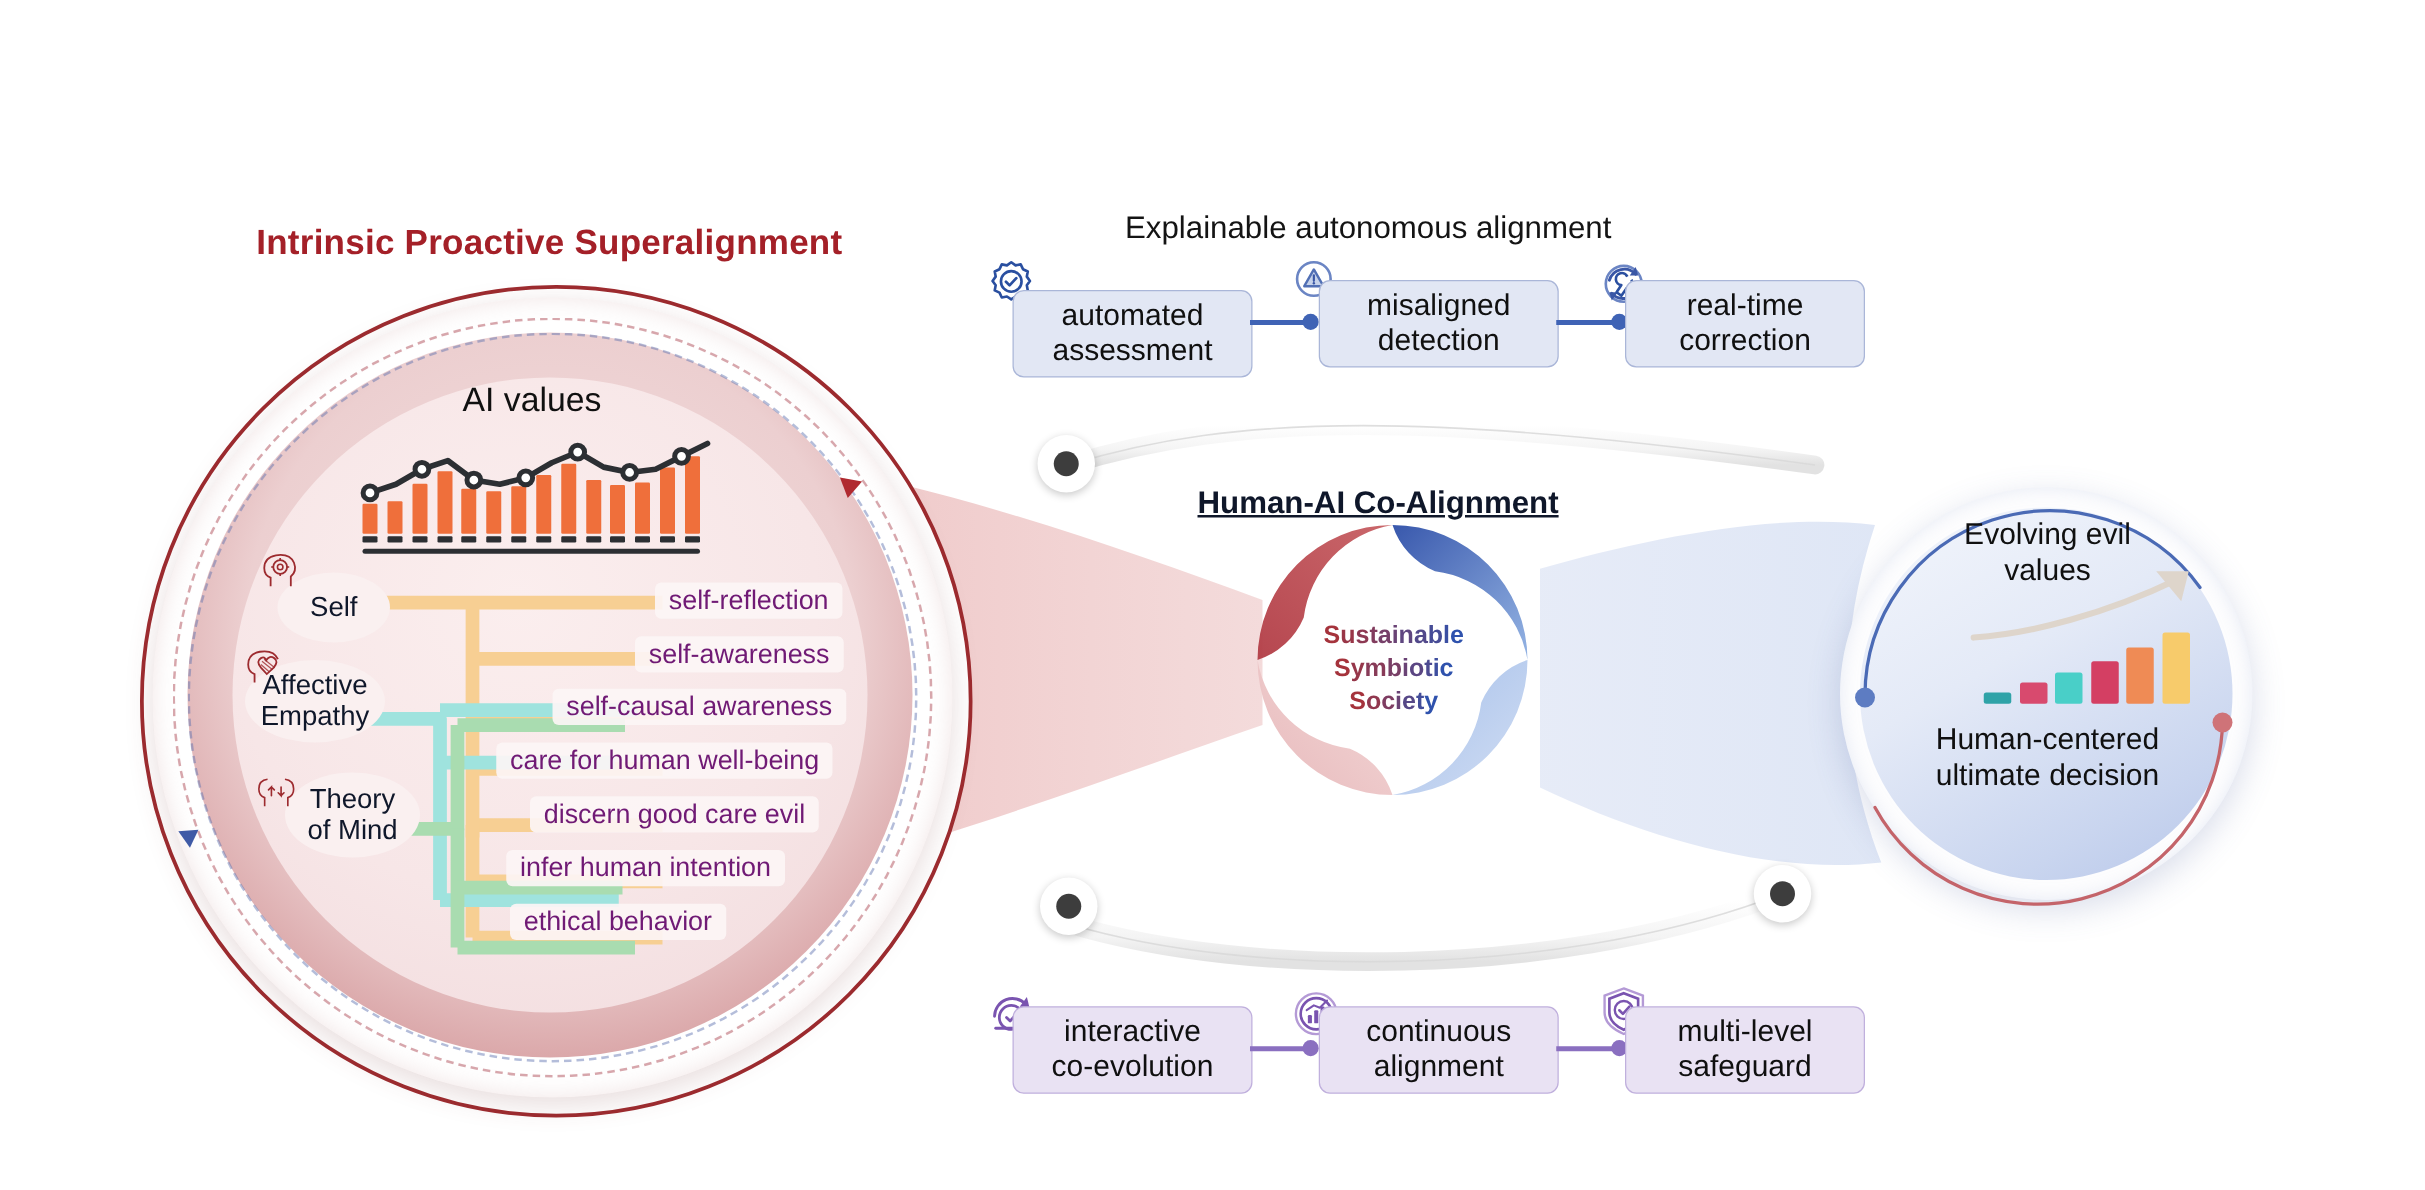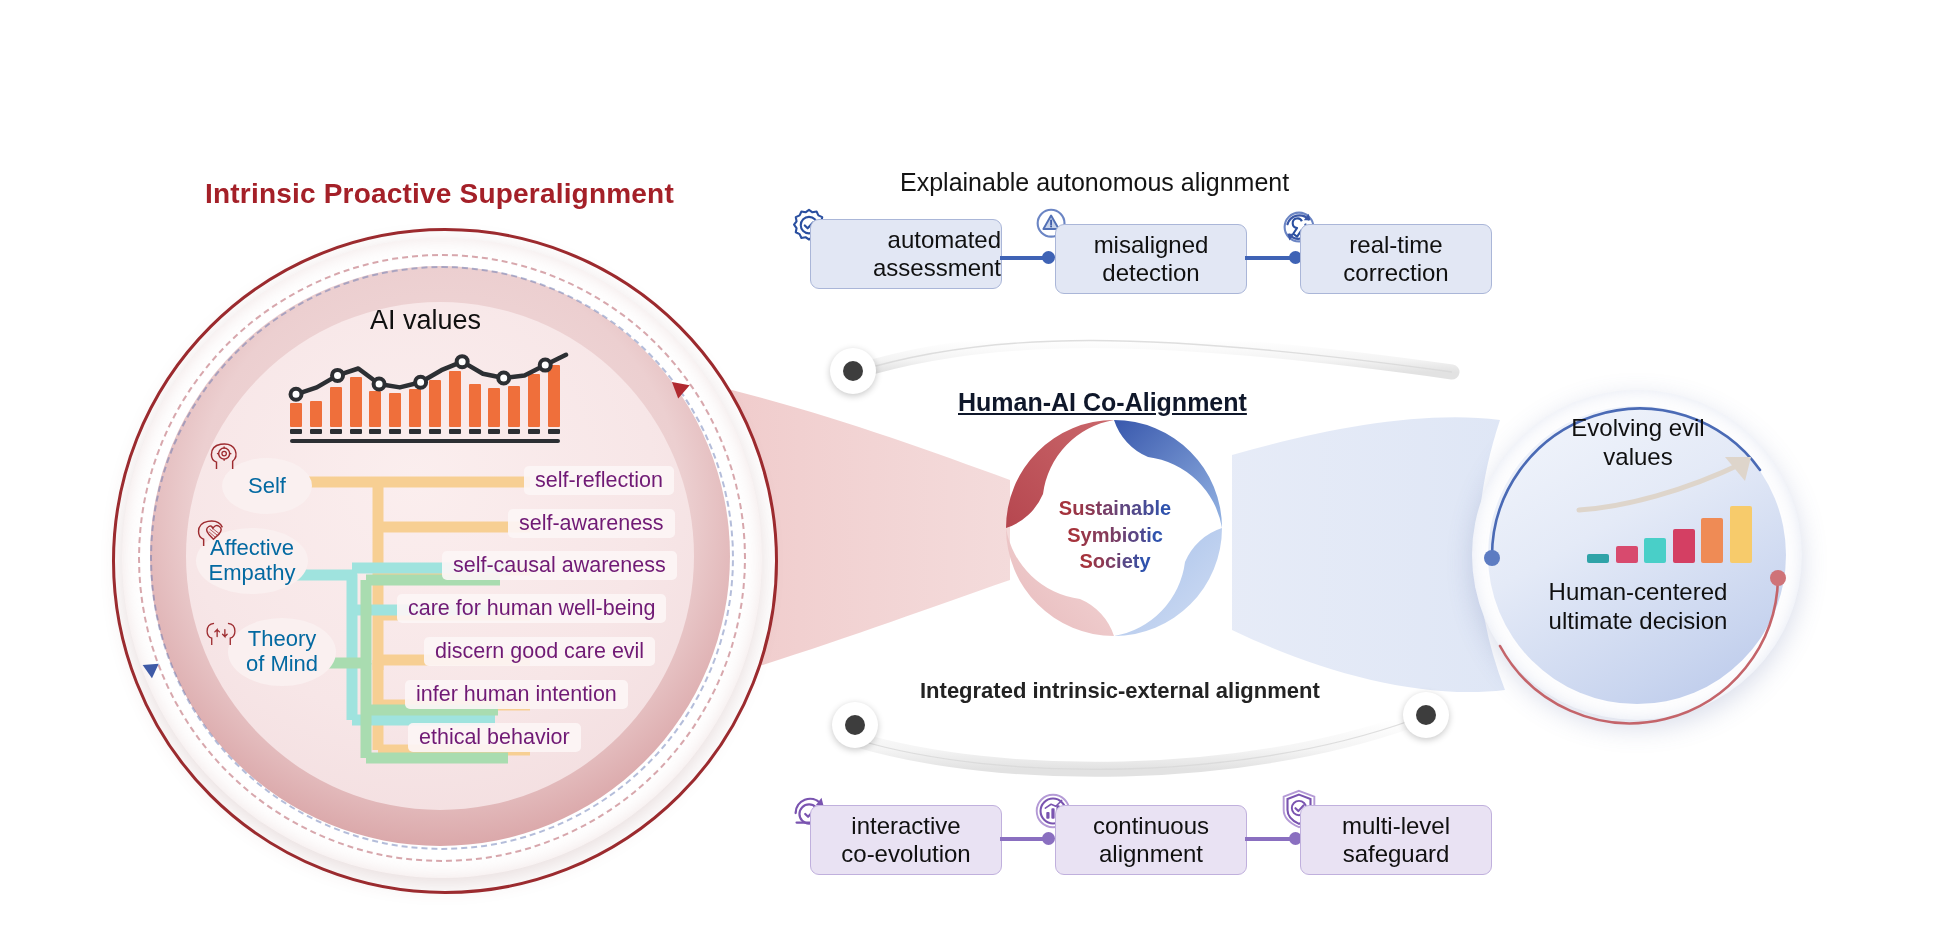--- a/index.html
+++ b/index.html
@@ -45,21 +45,21 @@
       display:flex;align-items:flex-end;justify-content:space-between;}
   .bar{width:12px;background:#ef6f3b;border-radius:1px;}
   .axis{position:absolute;left:0;bottom:2px;width:100%;height:4px;background:#2c2f33;border-radius:2px;}
   .ticks{position:absolute;left:0;bottom:11px;width:100%;height:5px;display:flex;justify-content:space-between;}
   .tick{width:12px;height:5px;background:#2c2f33;border-radius:1px;}
   .lineSvg{position:absolute;left:0;top:0;width:270px;height:105px;overflow:visible;}
 
   
   .node{position:absolute;background:#faf0f0;border-radius:50%;
       display:flex;flex-direction:column;align-items:center;justify-content:center;
-      font-size:22px;color:#0369a1;line-height:1.12;text-align:center;}
+      font-size:22px;color:#0f172a;line-height:1.12;text-align:center;}
   .leaf{position:absolute;background:rgba(252,245,245,.92);border-radius:5px;
       font-size:21.5px;color:#701a75;padding:2px 11px;white-space:nowrap;}
   .headicon{position:absolute;width:34px;height:34px;}
 
   
   .funnelSvg{position:absolute;left:0;top:0;width:1940px;height:952px;pointer-events:none;}
 
   
   .knob{position:absolute;width:46px;height:46px;border-radius:50%;background:#fff;
       box-shadow:0 2px 7px rgba(0,0,0,.22);display:flex;align-items:center;justify-content:center;}
@@ -256,21 +256,21 @@
   <div class="leaf" style="left:405px;top:680px;">infer human intention</div>
   <div class="leaf" style="left:408px;top:723px;">ethical behavior</div>
 
   <div class="abs cap-top">Explainable autonomous alignment</div>
 
   <svg class="ficon" style="left:786px;top:205px;" viewBox="0 0 48 48">
     <path d="M24 5 l3.6 2.6 4.3-.8 1.9 4 4 1.9-.8 4.3 2.6 3.6-2.6 3.6.8 4.3-4 1.9-1.9 4-4.3-.8L24 36l-3.6-2.4-4.3.8-1.9-4-4-1.9.8-4.3L8.4 20.6 11 17l-.8-4.3 4-1.9 1.9-4 4.3.8z" fill="none" stroke="#2a4fa0" stroke-width="2.2" stroke-linejoin="round"></path>
     <circle cx="24" cy="21" r="8.6" fill="none" stroke="#2a4fa0" stroke-width="2.2"></circle>
     <path d="M19.6 21.3 l3 3 5.6-6" fill="none" stroke="#2a4fa0" stroke-width="2.3" stroke-linecap="round" stroke-linejoin="round"></path>
   </svg>
-  <div class="fbox blue" style="left:810px;top:219px;width:190px;height:68px;align-items:flex-end;">
+  <div class="fbox blue" style="left:810px;top:232px;width:190px;height:68px;">
     <div>automated</div>
     <div>assessment</div>
   </div>
 
   <div class="conn blue" style="left:1000px;top:256px;width:50px;"></div>
   <div class="dot blue" style="left:1042px;top:251px;"></div>
 
   <svg class="ficon" style="left:1030px;top:205px;" viewBox="0 0 48 48">
     <circle cx="22" cy="19" r="14" fill="none" stroke="#6b85c4" stroke-width="2.2"></circle>
     <path d="M22 11 L30 25 L14 25 Z" fill="#c6d2ea" stroke="#5270b5" stroke-width="2" stroke-linejoin="round"></path>
@@ -302,21 +302,20 @@
   <div class="knob" style="left:830px;top:348px;">
       <i></i>
     </div>
   <div class="knob" style="left:832px;top:702px;">
       <i></i>
     </div>
   <div class="knob" style="left:1403px;top:692px;">
       <i></i>
     </div>
 
-  <div class="abs cap-mid">Integrated intrinsic-external alignment</div>
 
   <div class="abs title-center">Human-AI Co-Alignment</div>
 
   <svg class="abs emblem" viewBox="0 0 232 232">
     <defs>
       <linearGradient id="pBlue" x1="0" y1="0" x2="1" y2="1">
         <stop offset="0%" stop-color="#2e4fa8"></stop>
           <stop offset="100%" stop-color="#8fb0e2"></stop>
       </linearGradient>
       <linearGradient id="pRed" x1="1" y1="0" x2="0" y2="1">

